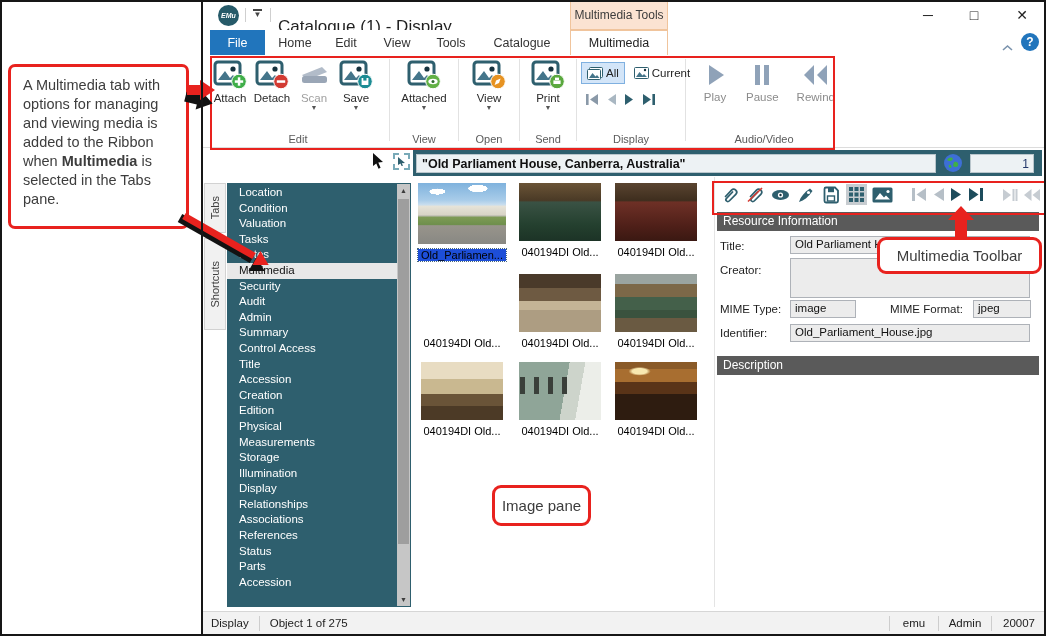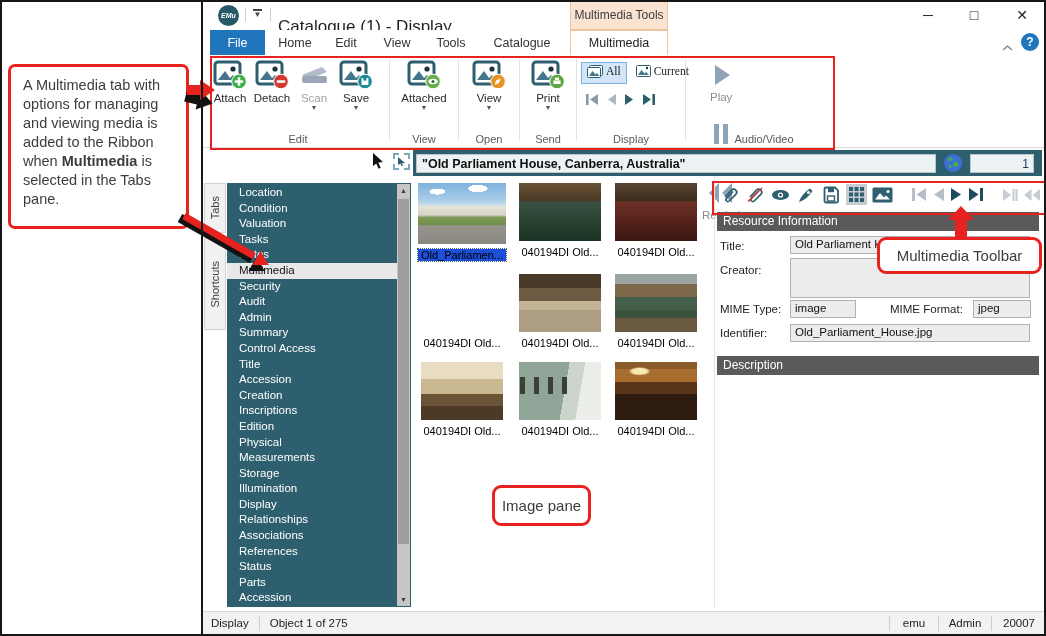--- a/index.html
+++ b/index.html
@@ -41,26 +41,26 @@
   
   .ribbon{position:absolute;left:0;top:55px;width:845px;height:93px;background:#fff;
           border-bottom:1px solid #dcdcdc;box-sizing:border-box;display:flex;padding-left:8px;}
   .rgroup{position:relative;display:flex;align-items:flex-start;}
   .rgroup .glabel{position:absolute;bottom:2px;left:0;right:0;text-align:center;font-size:11px;color:#5a5a5a;}
   .rdiv{width:1px;background:#e2e2e2;margin:4px 2px 6px 2px;}
   .bigbtn{width:42px;display:flex;flex-direction:column;align-items:center;padding-top:5px;}
   .bigbtn .blabel{font-size:11.5px;color:#2b2b2b;margin-top:2px;white-space:nowrap;}
   .bigbtn .drop{font-size:7px;color:#555;line-height:6px;margin-top:1px;}
   .bigbtn.disabled .blabel{color:#9f9f9f;}
-  .smallbtn{display:flex;align-items:flex-start;gap:3px;font-size:11.5px;color:#222;
-            padding:2px 5px;border:1px solid transparent;height:16px;font-family:Liberation Serif, serif;}
+  .smallbtn{display:flex;align-items:center;gap:3px;font-size:11.5px;color:#222;
+            padding:2px 5px;border:1px solid transparent;height:16px;}
   .smallbtn.sel{background:#d3e5f8;border-color:#7fb0e0;}
   .disp-rows{display:flex;flex-direction:column;padding:7px 0 0 2px;}
   .disp-row2{display:flex;gap:7px;margin-top:9px;margin-left:4px;}
-  .av-row{display:flex;gap:18px;padding:7px 4px 0 14px;flex-direction:column;}
+  .av-row{display:flex;gap:18px;padding:7px 4px 0 14px;}
   .avbtn{display:flex;flex-direction:column;align-items:center;}
   .avbtn .blabel{font-size:11.5px;color:#8b8b8b;margin-top:3px;}
   
   .rec-header{position:absolute;left:212px;top:150px;width:629px;height:26px;background:#2e5f6e;
               display:flex;align-items:center;padding:0 3px;box-sizing:border-box;}
   .rec-title{width:520px;height:19px;background:#edf2f4;border:1px solid #b9c6cc;font-weight:bold;
              font-size:12.5px;color:#101010;line-height:19px;padding-left:5px;box-sizing:border-box;
              white-space:nowrap;overflow:hidden;}
   .rec-count{width:64px;height:19px;background:#edf2f4;border:1px solid #b9c6cc;font-size:12px;
              color:#24386a;line-height:19px;text-align:right;padding-right:4px;box-sizing:border-box;
@@ -382,21 +382,20 @@
       <div class="sb-item">Notes</div>
       <div class="sb-item selected">Multimedia</div>
       <div class="sb-item">Security</div>
       <div class="sb-item">Audit</div>
       <div class="sb-item">Admin</div>
       <div class="sb-item">Summary</div>
       <div class="sb-item">Control Access</div>
       <div class="sb-item">Title</div>
       <div class="sb-item">Accession</div>
       <div class="sb-item">Creation</div>
-      <div class="sb-item">Inscriptions</div>
       <div class="sb-item">Edition</div>
       <div class="sb-item">Physical</div>
       <div class="sb-item">Measurements</div>
       <div class="sb-item">Storage</div>
       <div class="sb-item">Illumination</div>
       <div class="sb-item">Display</div>
       <div class="sb-item">Relationships</div>
       <div class="sb-item">Associations</div>
       <div class="sb-item">References</div>
       <div class="sb-item">Status</div>

